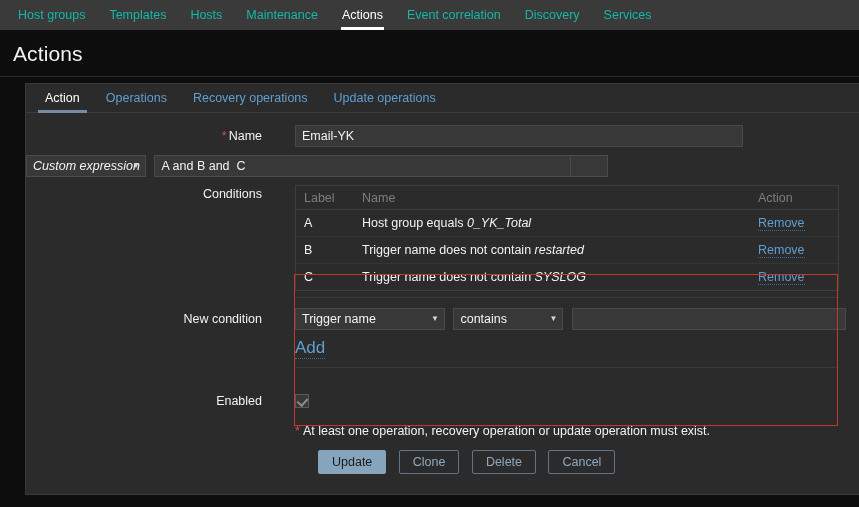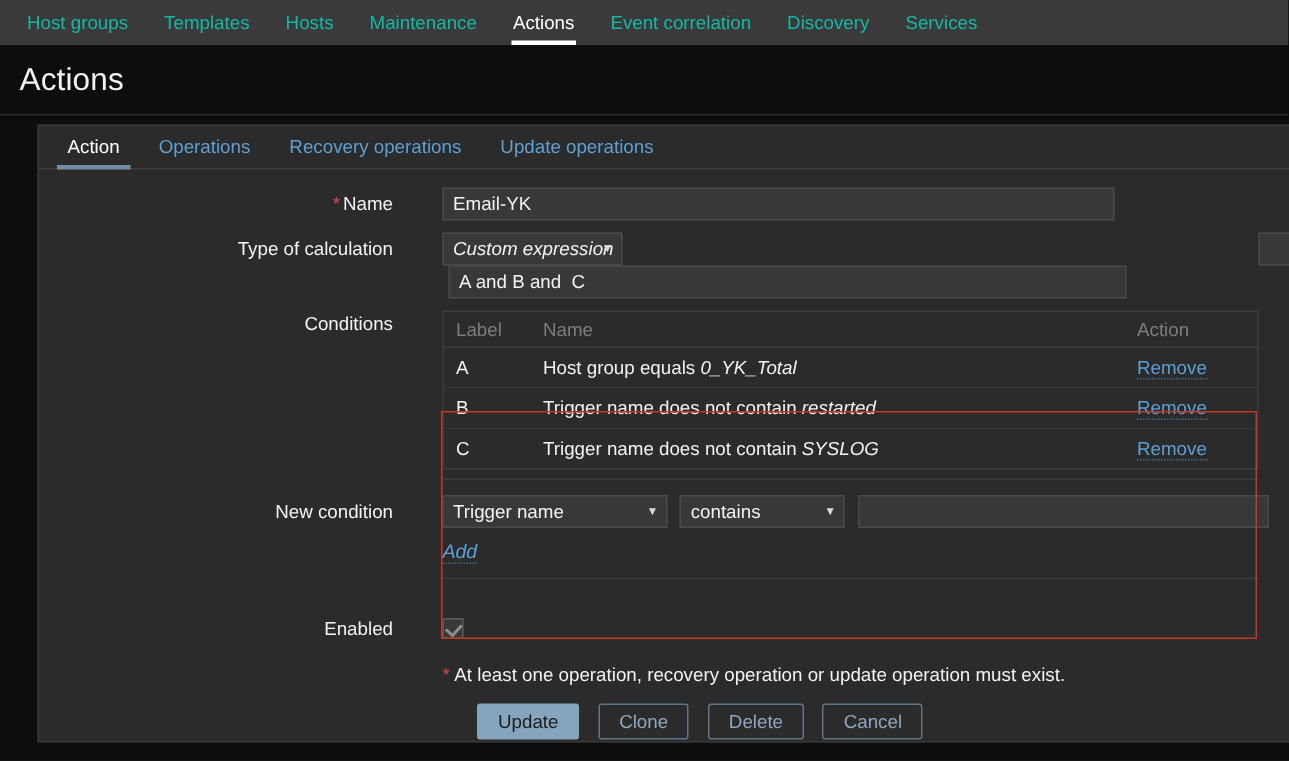--- a/index.html
+++ b/index.html
@@ -201,21 +201,21 @@
     color: #5e9fd4;
     text-decoration: none;
     border-bottom: 1px dotted #44698a;
     cursor: pointer;
   }
 
   
   .nc-sel1 { width: 150px; }
   .nc-sel2 { width: 110px; margin-left: 4px; }
   .nc-inp  { width: 274px; margin-left: 4px; }
-  .addlink { display: inline-block; margin-top: 8px; font-size: 13px; font-style: italic; }
+  .addlink { display: inline-block; margin-top: 8px; font-size: 17px; }
 
   
   .cbx {
     width: 14px; height: 14px;
     background: #383838;
     border: 1px solid #5a5a5a;
     display: inline-block;
     position: relative;
     margin-top: 4px;
     cursor: pointer;
@@ -333,21 +333,20 @@
     <div class="redbox"></div>
 
     <div class="row" style="margin-bottom:8px;">
       <div class="lbl"><span class="req">*</span><span>Name</span></div>
       <div class="field">
         <input class="inp name-input" type="text" value="Email-YK" placeholder="" style="">
       </div>
     </div>
 
     <div class="row calcrow" style="margin-bottom:2px;">
-      <div class="lbl">Type of calculation</div>
       <div class="field">
         <div class="sel calc-sel">
           <span>Custom expression</span>
           <span class="caret">▼</span>
         </div>
         <input class="inp calc-expr" type="text" value="A and B and  C" style="">
         <div class="extra-box"></div>
       </div>
     </div>
 

